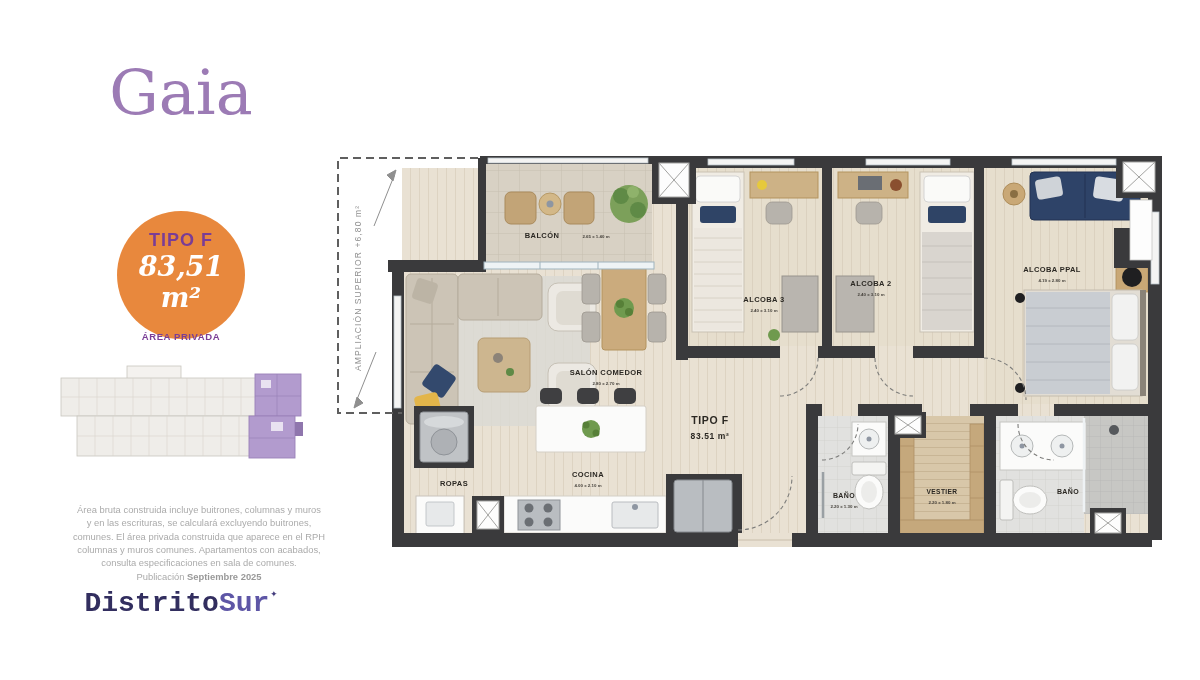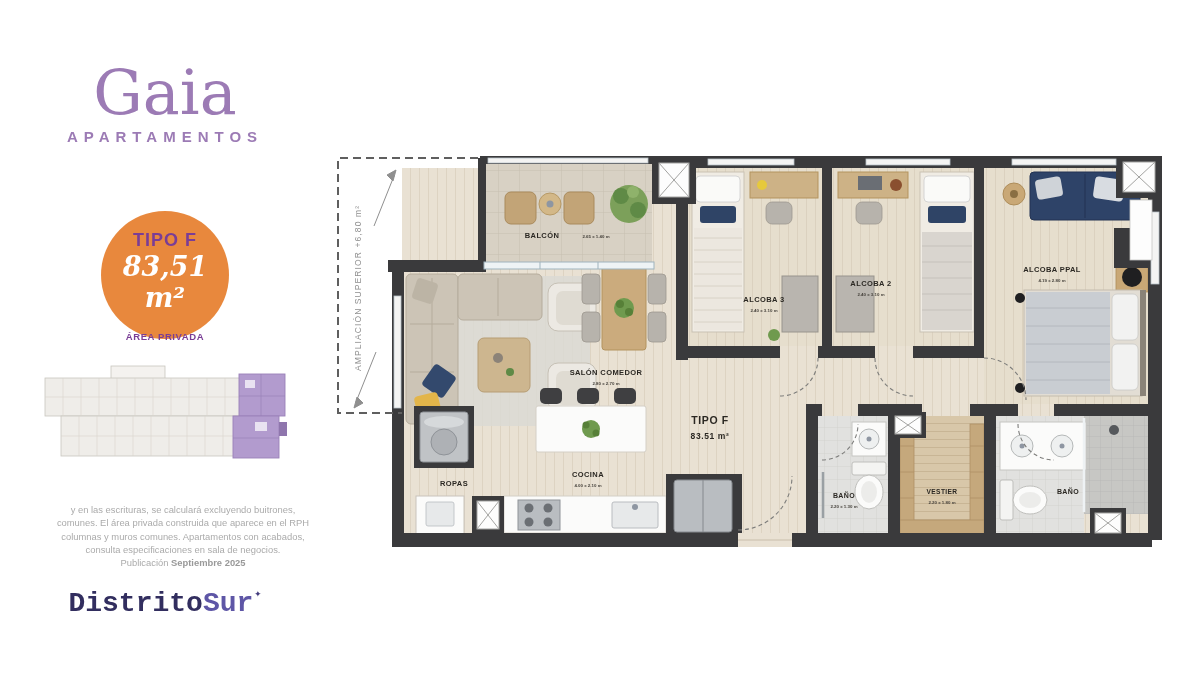--- a/index.html
+++ b/index.html
@@ -1,19 +1,19 @@
 <!DOCTYPE html>
 <html><head>
 <meta charset="utf-8">
 <style>
   html,body{margin:0;padding:0;background:#ffffff;}
   .page{position:relative;width:1200px;height:680px;background:#fff;overflow:hidden;
         font-family:"Liberation Sans",sans-serif;}
   
-  .sidebar{position:absolute;left:0;top:0;width:330px;height:680px;}
+  .sidebar{position:absolute;left:16px;top:0;width:330px;height:680px;}
   .brand{position:absolute;left:0;top:62px;width:330px;text-align:center;}
   .brand-name{font-family:"DejaVu Serif",serif;font-size:62px;line-height:1;color:#9c7bb5;}
   .brand-sub{margin-top:4px;font-size:15px;font-weight:700;letter-spacing:6px;color:#9c7bb5;}
   .badge{position:absolute;left:101px;top:211px;width:128px;height:128px;border-radius:50%;
          background:#e8883d;text-align:center;box-sizing:border-box;padding-top:19px;}
   .badge-type{font-size:18px;font-weight:800;letter-spacing:1px;color:#7a3d96;}
   .badge-area{font-family:"DejaVu Serif",serif;font-style:italic;font-weight:700;
               font-size:27px;color:#ffffff;line-height:1.15;}
   .badge-priv-label{font-size:9.5px;font-weight:800;letter-spacing:.6px;color:#7a3d96;margin-top:18px;}
   .badge-priv{font-size:16px;color:#ffffff;margin-top:3px;}
@@ -36,21 +36,20 @@
 </style>
 </head>
 <body>
 
 <div class="page">
 
   <aside class="sidebar">
 
     <div class="brand">
       <div class="brand-name">Gaia</div>
-      <div class="brand-sub">APARTAMENTOS</div>
     </div>
 
     <div class="badge">
       <div class="badge-type">TIPO F</div>
       <div class="badge-area">83,51 m²</div>
       <div class="badge-priv-label">ÁREA PRIVADA</div>
       <div class="badge-priv">75,66 m²</div>
     </div>
 
     <svg class="keyplan" width="270" height="118" viewBox="0 0 270 118">
@@ -88,24 +87,25 @@
         <line x1="206" y1="40" x2="252" y2="40" stroke="#9a81b8" stroke-width="0.7"></line>
         <line x1="228" y1="18" x2="228" y2="60" stroke="#9a81b8" stroke-width="0.7"></line>
         <line x1="200" y1="82" x2="246" y2="82" stroke="#9a81b8" stroke-width="0.7"></line>
         <rect x="246" y="66" width="8" height="14" fill="#8f76ad"></rect>
         <rect x="212" y="24" width="10" height="8" fill="#e9e2f1"></rect>
         <rect x="222" y="66" width="12" height="9" fill="#e9e2f1"></rect>
       </g>
     </svg>
 
     <div class="legal">
+      <div>Área bruta construida incluye buitrones, columnas y muros</div>
       <div>y en las escrituras, se calculará  excluyendo buitrones,</div>
       <div>comunes. El área privada construida que aparece en el RPH</div>
       <div>columnas y muros comunes. Apartamentos con acabados,</div>
-      <div>consulta especificaciones en sala de negocios.</div>
+      <div>consulta especificaciones en sala de comunes.</div>
       <div>
         <span>Publicación </span><b>Septiembre 2025</b>
       </div>
     </div>
 
     <div class="developer">
       <span class="dev-1">Distrito</span><span class="dev-2">Sur</span><span class="dev-star">✦</span>
     </div>
   </aside>
 

